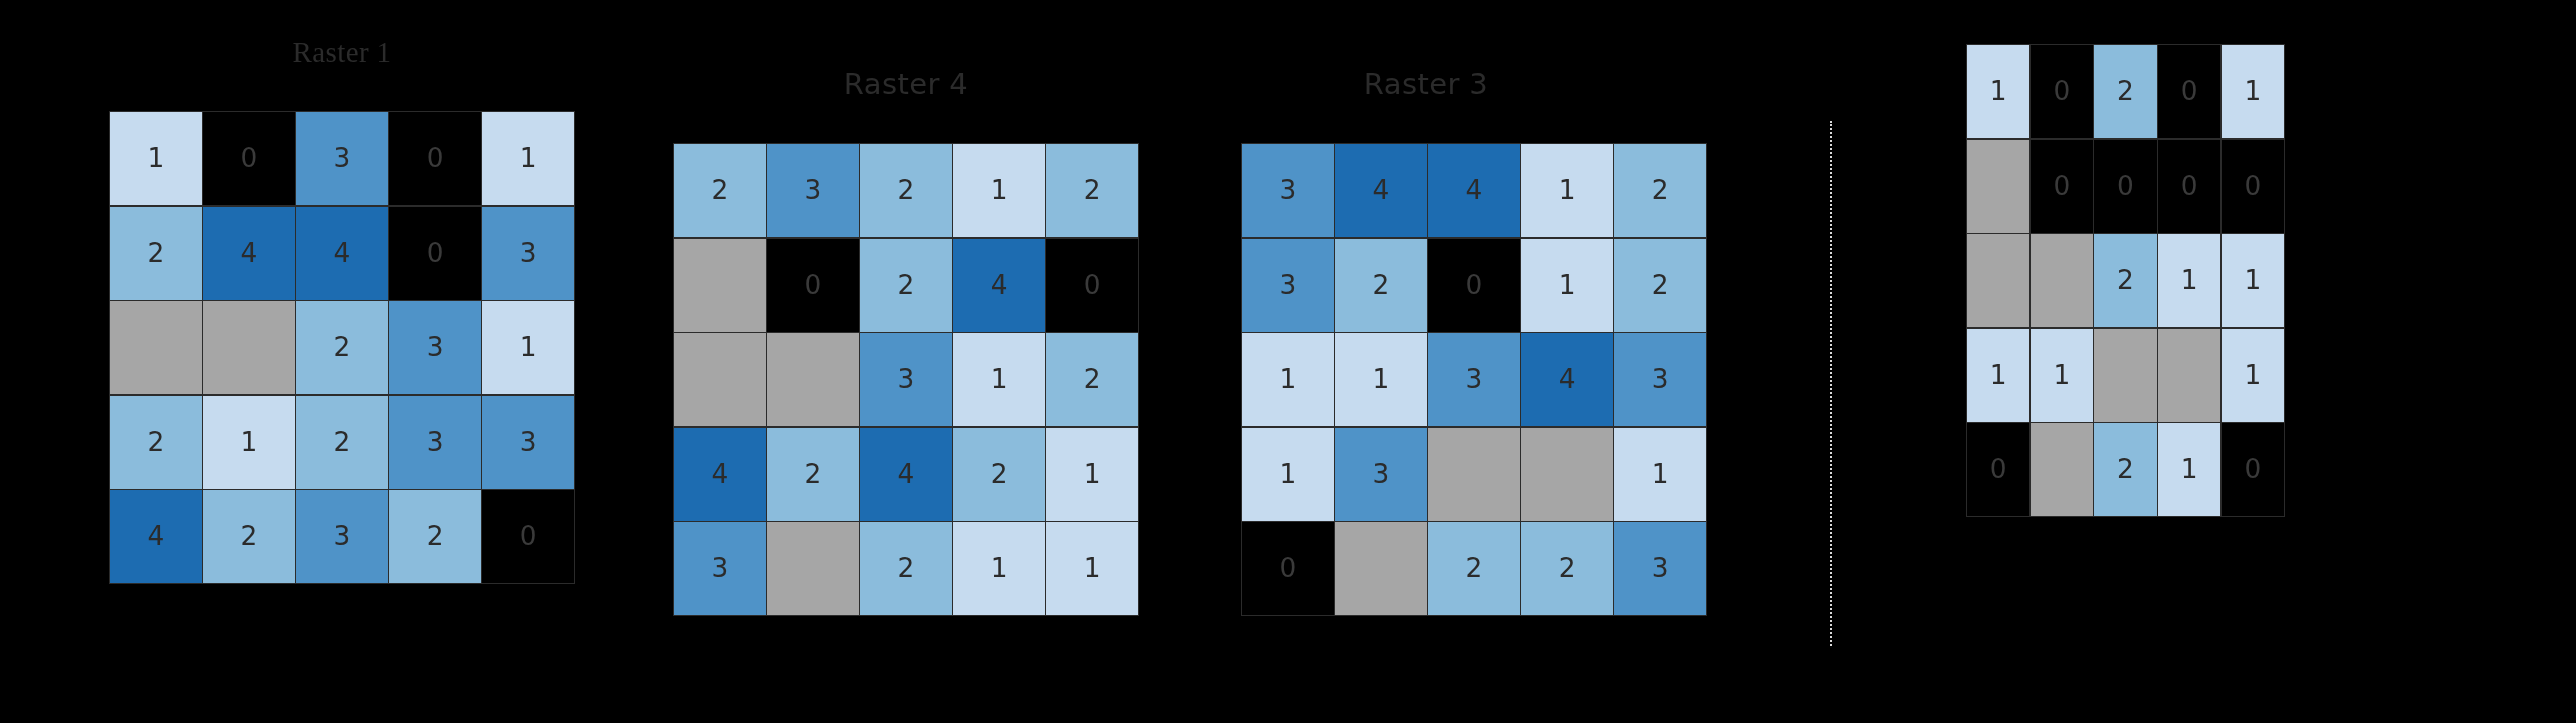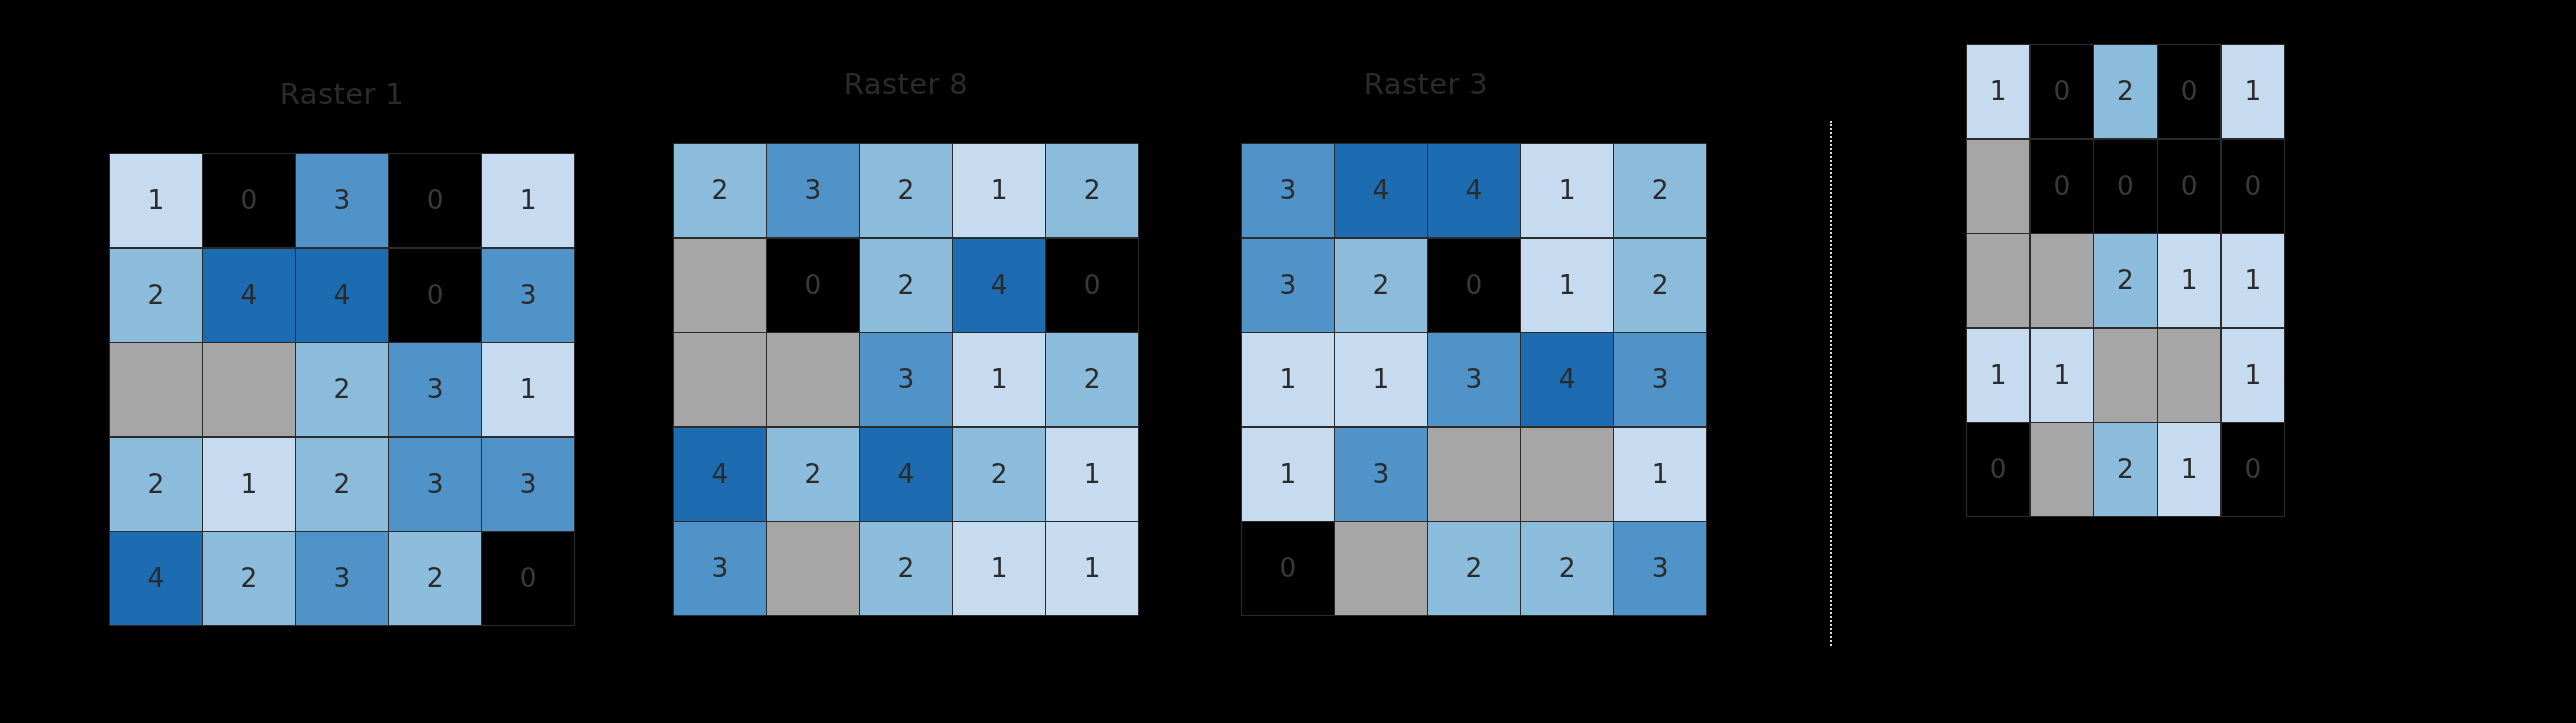--- a/index.html
+++ b/index.html
@@ -50,21 +50,21 @@
     width:0;
     border-left:2.2px dotted #d9d9d9;
   }
 </style>
 </head>
 <body>
 
 <div class="panels">
 
   <div class="panel" style="left:109px;width:466px;">
-    <div class="panel-title" style="margin-top:80px;">Raster 1</div>
+    <div class="panel-title" style="margin-top:38px;font-family:Liberation Serif, serif;">Raster 1</div>
     <div class="grid" style="margin-top:44px;width:466px;height:473px;">
         <div class="cell v1">1</div>
         <div class="cell v0">0</div>
         <div class="cell v3">3</div>
         <div class="cell v0">0</div>
         <div class="cell v1">1</div>
         <div class="cell v2">2</div>
         <div class="cell v4">4</div>
         <div class="cell v4">4</div>
         <div class="cell v0">0</div>
@@ -81,21 +81,21 @@
         <div class="cell v3">3</div>
         <div class="cell v4">4</div>
         <div class="cell v2">2</div>
         <div class="cell v3">3</div>
         <div class="cell v2">2</div>
         <div class="cell v0">0</div>
       </div>
   </div>
 
   <div class="panel" style="left:673px;width:466px;">
-    <div class="panel-title" style="margin-top:70px;">Raster 8</div>
+    <div class="panel-title" style="margin-top:70px;">Raster 4</div>
     <div class="grid" style="margin-top:44px;width:466px;height:473px;">
         <div class="cell v2">2</div>
         <div class="cell v3">3</div>
         <div class="cell v2">2</div>
         <div class="cell v1">1</div>
         <div class="cell v2">2</div>
         <div class="cell na"></div>
         <div class="cell v0">0</div>
         <div class="cell v2">2</div>
         <div class="cell v4">4</div>

